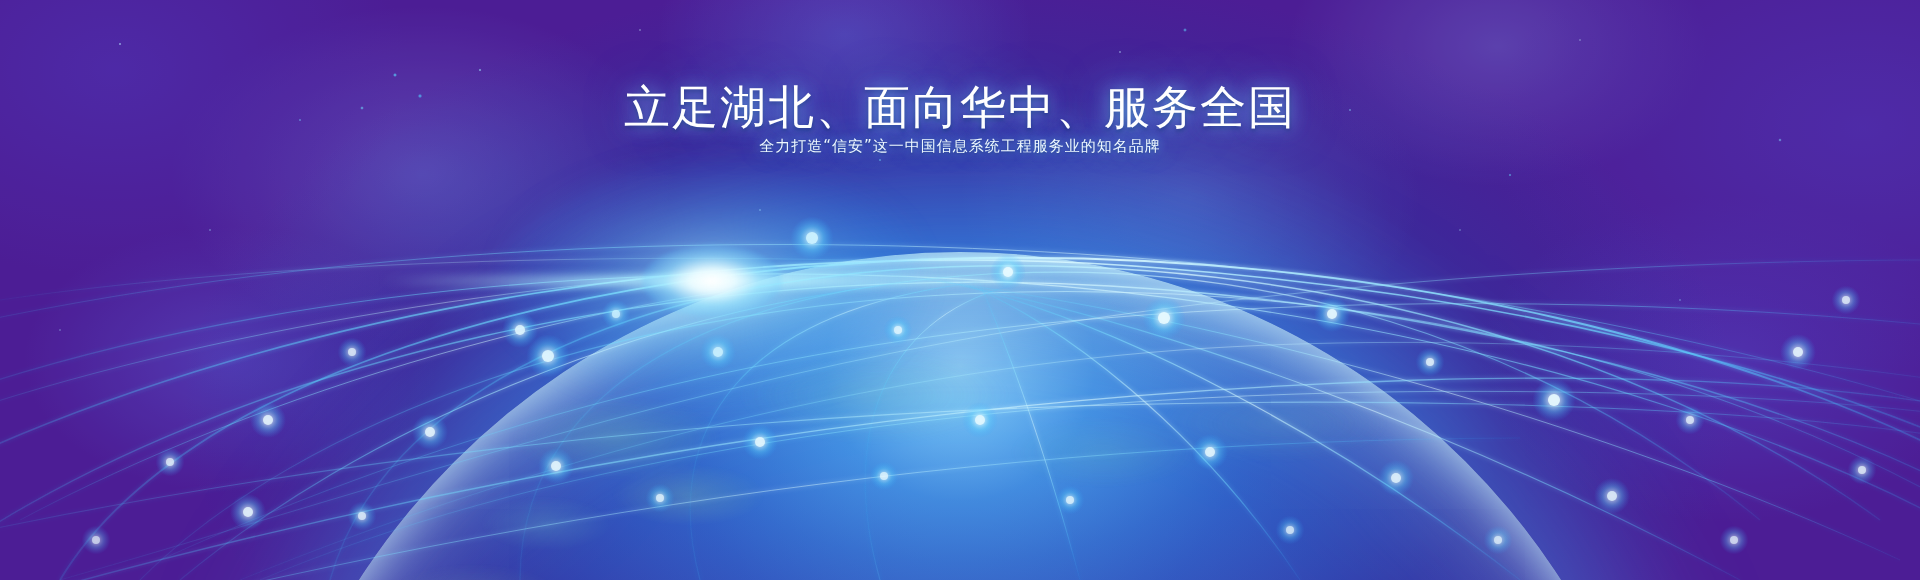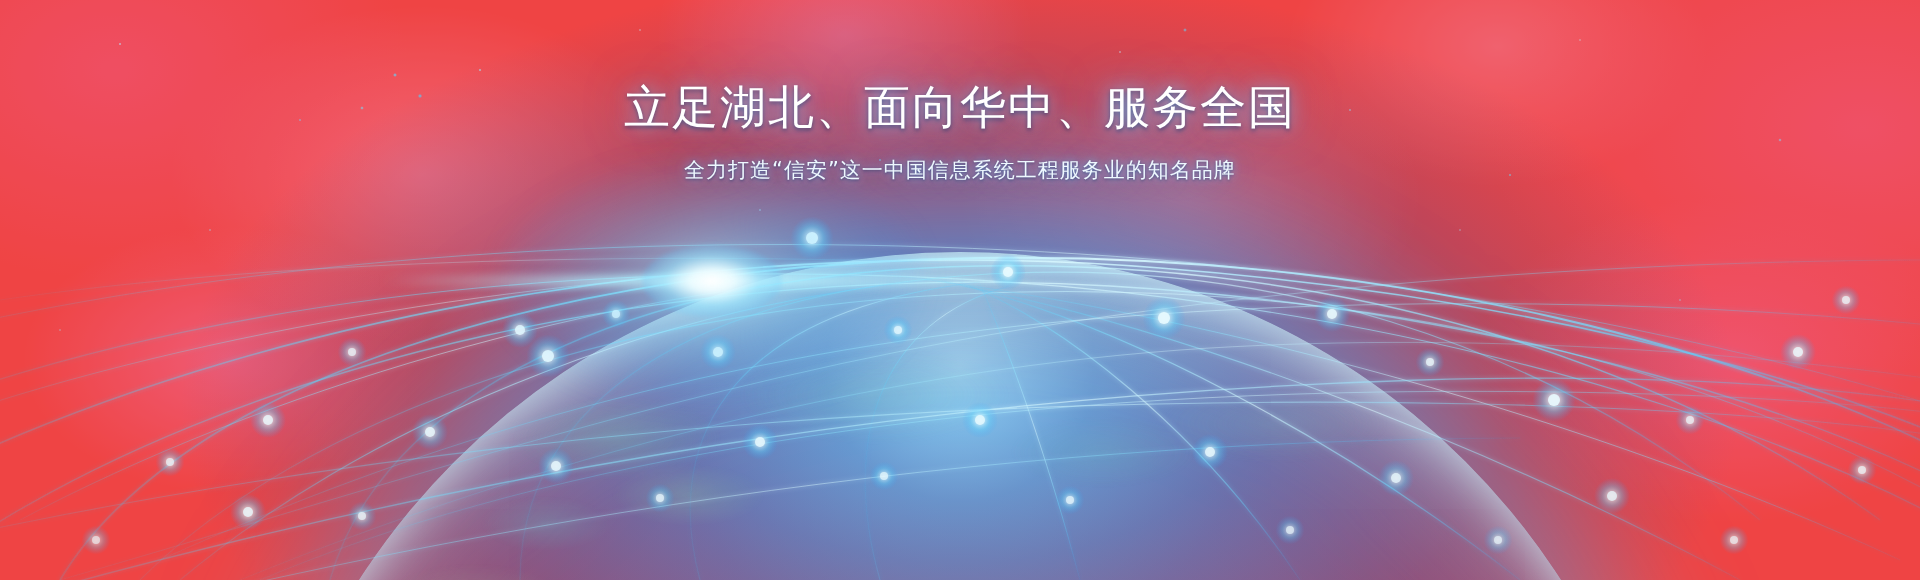--- a/index.html
+++ b/index.html
@@ -6,21 +6,21 @@
     margin: 0;
     padding: 0;
     background: #000;
   }
   #banner {
     position: relative;
     width: 1920px;
     height: 580px;
     overflow: hidden;
     font-family: "DejaVu Sans", "Liberation Sans", sans-serif;
-    background: #ef4444;
+    background: #4c1d95;
     user-select: none;
   }
 
   
   .layer { position: absolute; inset: 0; pointer-events: none; }
 
   
   .bg-base {
     background:
       radial-gradient(ellipse 1100px 620px at 50% 72%, #1f7fd8 0%, #1468c4 22%, #0d4a9e 46%, #0a3478 66%, #072category 100%),
@@ -158,23 +158,23 @@
     line-height: 54px;
     letter-spacing: 2px;
     font-weight: 400;
     text-shadow:
       0 0 18px rgba(120,200,255,0.85),
       0 0 46px rgba(60,160,255,0.55),
       0 2px 4px rgba(0,30,80,0.6);
     white-space: nowrap;
   }
   .subline {
-    margin-top: 24px;
+    margin-top: 0;
     color: #eef8ff;
-    font-size: 21px;
+    font-size: 15px;
     line-height: 24px;
     letter-spacing: 1px;
     font-weight: 400;
     text-shadow:
       0 0 10px rgba(110,195,255,0.8),
       0 0 26px rgba(50,150,250,0.45),
       0 1px 3px rgba(0,28,75,0.6);
     white-space: nowrap;
   }
 </style>

